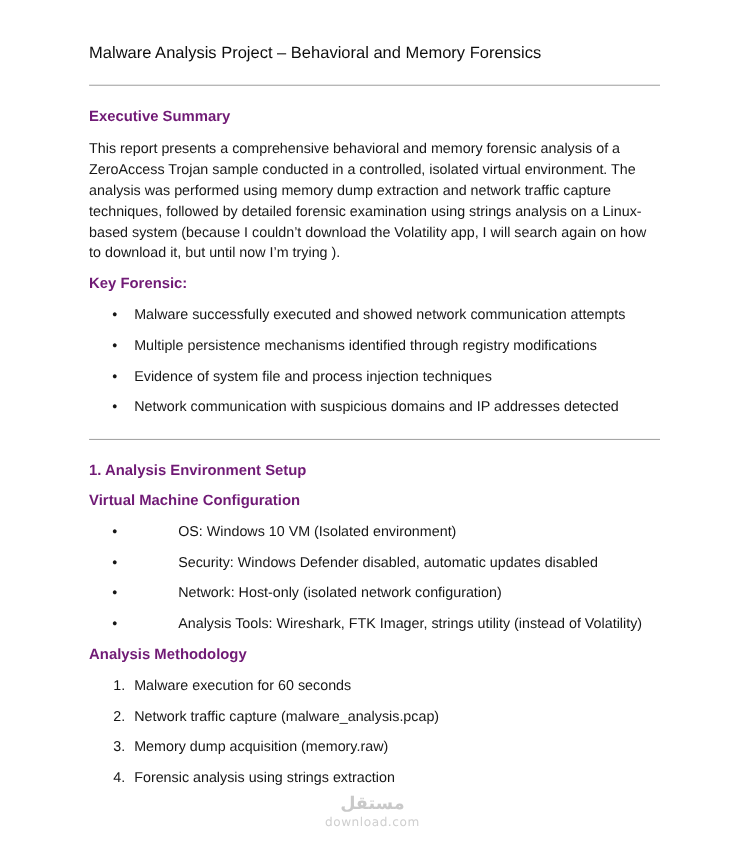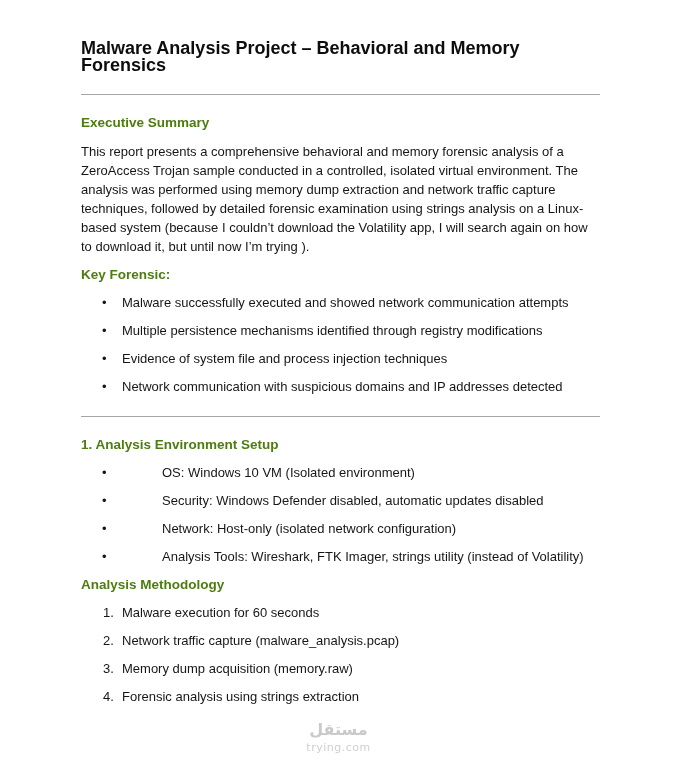--- a/index.html
+++ b/index.html
@@ -12,37 +12,37 @@
     color: #111111;
     overflow: hidden;
   }
   .page {
     position: relative;
     width: 677px;
     height: 768px;
     padding: 40px 77px 0 81px;
   }
   .doc-title {
-    font-size: 18px;
-    font-weight: bold;
+    font-size: 15px;
+    font-weight: normal;
     line-height: 17px;
     margin: 0 0 0 0;
     color: #0d0d0d;
   }
   hr.rule {
     border: none;
     border-top: 1px solid #a6a6a6;
     margin: 20px 0 19px 0;
   }
   h2.heading {
     font-size: 13.5px;
     font-weight: bold;
     line-height: 17px;
     margin: 0 0 10px 0;
-    color: #4d7c0f;
+    color: #701a75;
   }
   p.body-text {
     font-size: 13px;
     line-height: 19px;
     margin: 11px 0 10px 0;
     color: #161616;
   }
   ul.doc-list {
     list-style: none;
     margin: 2px 0 10px 0;
@@ -126,20 +126,21 @@
     <li>
       <span class="marker">•</span>
       <span class="li-text">Network communication with suspicious domains and IP addresses detected</span>
     </li>
   </ul>
 
   <hr class="rule">
 
   <h2 class="heading">1. Analysis Environment Setup</h2>
 
+  <h2 class="heading">Virtual Machine Configuration</h2>
 
   <ul class="doc-list">
     <li>
       <span class="marker">•</span>
       <span class="li-text"><span class="bold-lead">OS:</span><span> Windows 10 VM (Isolated environment)</span></span>
     </li>
     <li>
       <span class="marker">•</span>
       <span class="li-text"><span class="bold-lead">Security:</span><span> Windows Defender disabled, automatic updates disabled</span></span>
     </li>
@@ -169,16 +170,16 @@
       <span class="li-text">Memory dump acquisition (memory.raw)</span>
     </li>
     <li>
       <span class="num-marker">4.</span>
       <span class="li-text">Forensic analysis using strings extraction</span>
     </li>
   </ul>
 
   <div class="watermark">
     <div class="wm-arabic">مستقل</div>
-    <div class="wm-domain">trying.com</div>
+    <div class="wm-domain">download.com</div>
   </div>
 
 </div>
 
 </body></html>

